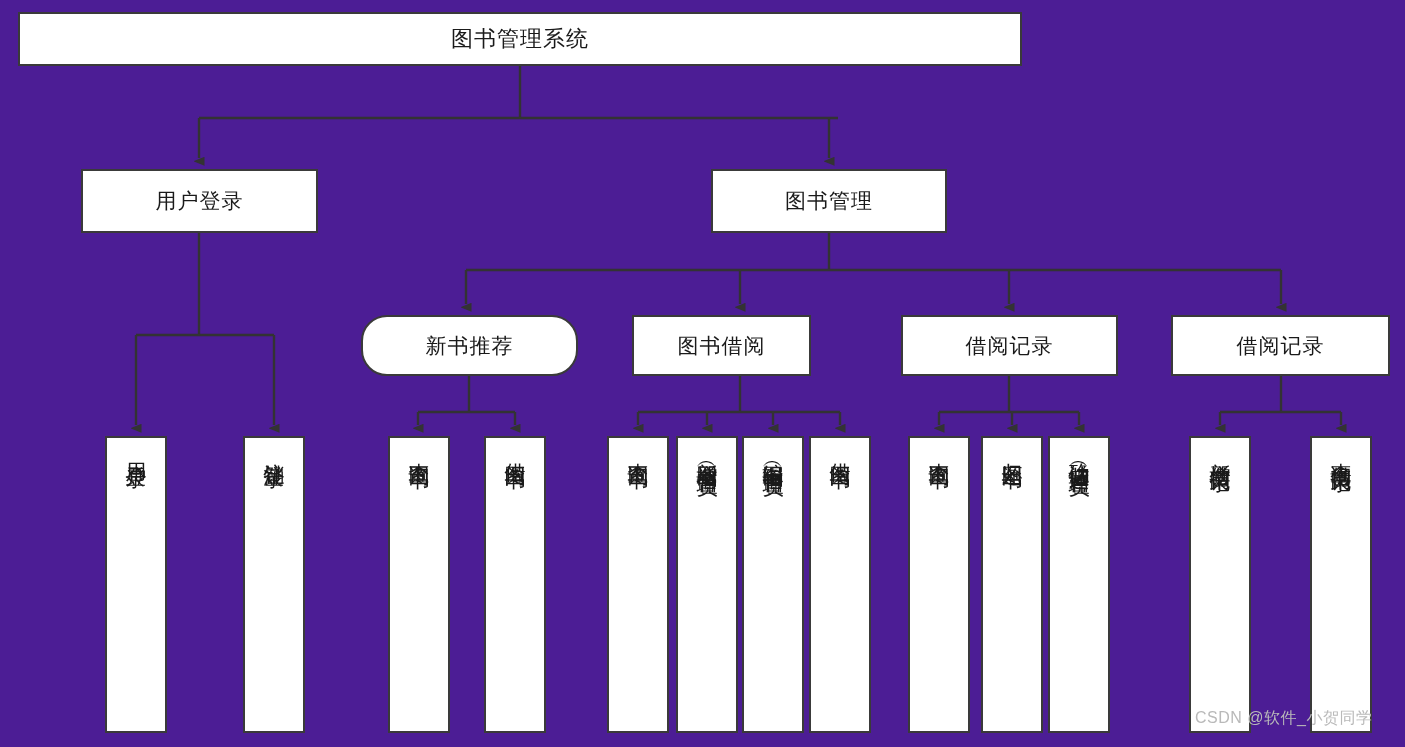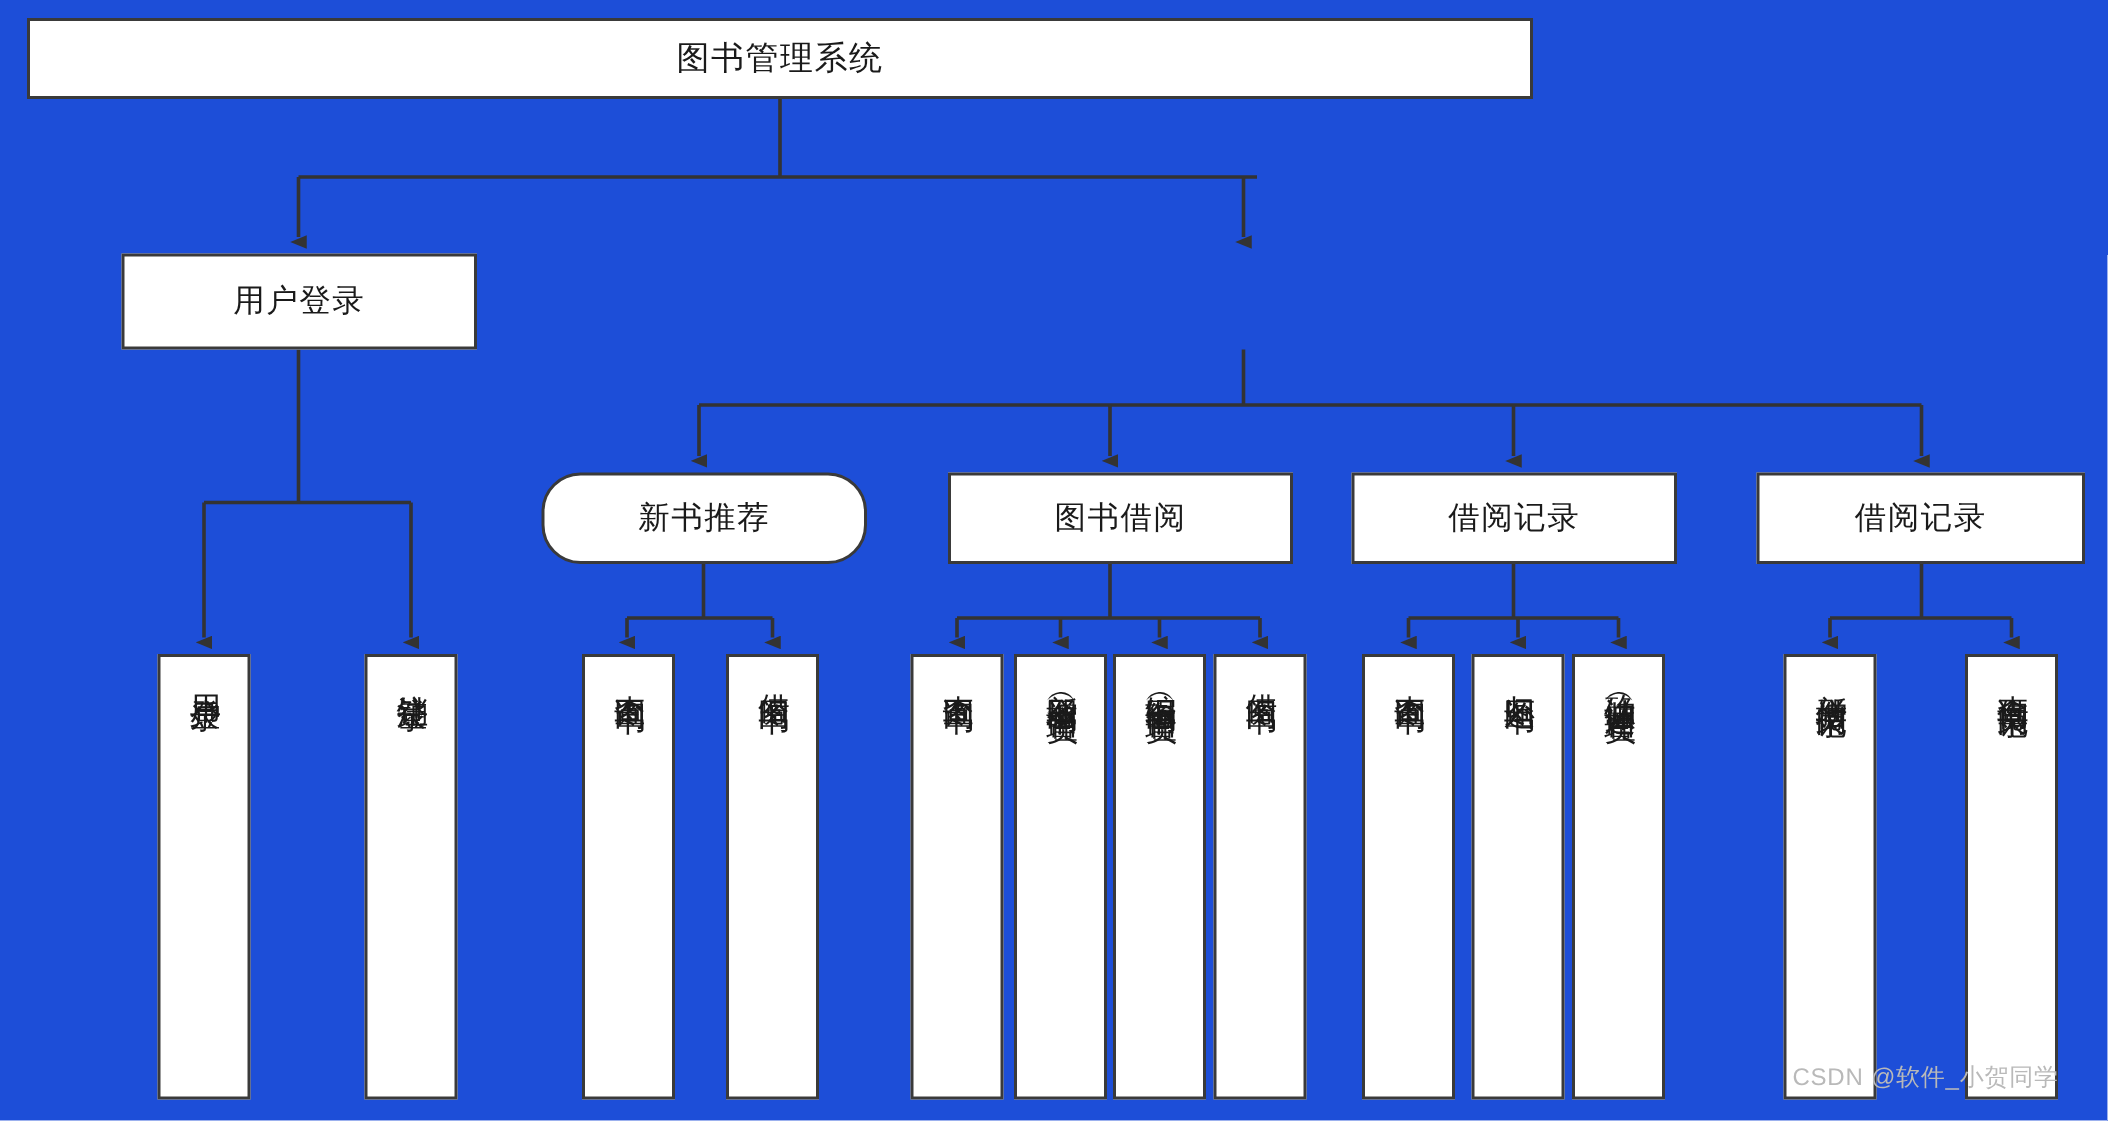--- a/index.html
+++ b/index.html
@@ -7,21 +7,21 @@
     padding: 0;
     background: #ffffff;
   }
   body {
     font-family: "Liberation Sans", "DejaVu Sans", sans-serif;
   }
   #canvas {
     position: relative;
     width: 1405px;
     height: 747px;
-    background: #1d4ed8;
+    background: #4c1d95;
     overflow: hidden;
   }
   svg.connectors {
     position: absolute;
     left: 0;
     top: 0;
     width: 1405px;
     height: 747px;
     pointer-events: none;
   }
@@ -119,25 +119,28 @@
     </g>
   </svg>
 
   <div class="node node-h node-root" style="left:18px; top:12px; width:1004px; height:54px;">
     <span>图书管理系统</span>
   </div>
 
   <div class="node node-h" style="left:81px; top:169px; width:237px; height:64px;">
     <span>用户登录</span>
   </div>
+  <div class="node node-h" style="left:711px; top:169px; width:236px; height:64px;">
+    <span>图书管理</span>
+  </div>
 
   <div class="node node-h" style="left:361px; top:315px; width:217px; height:61px;border-radius:26px;">
     <span>新书推荐</span>
   </div>
-  <div class="node node-h" style="left:632px; top:315px; width:230px; height:61px;">
+  <div class="node node-h" style="left:632px; top:315px; width:179px; height:61px;">
     <span>图书借阅</span>
   </div>
   <div class="node node-h" style="left:901px; top:315px; width:217px; height:61px;">
     <span>借阅记录</span>
   </div>
   <div class="node node-h" style="left:1171px; top:315px; width:219px; height:61px;">
     <span>借阅记录</span>
   </div>
 
   <div class="node node-v" style="left:105px; top:436px; width:62px; height:297px;">

